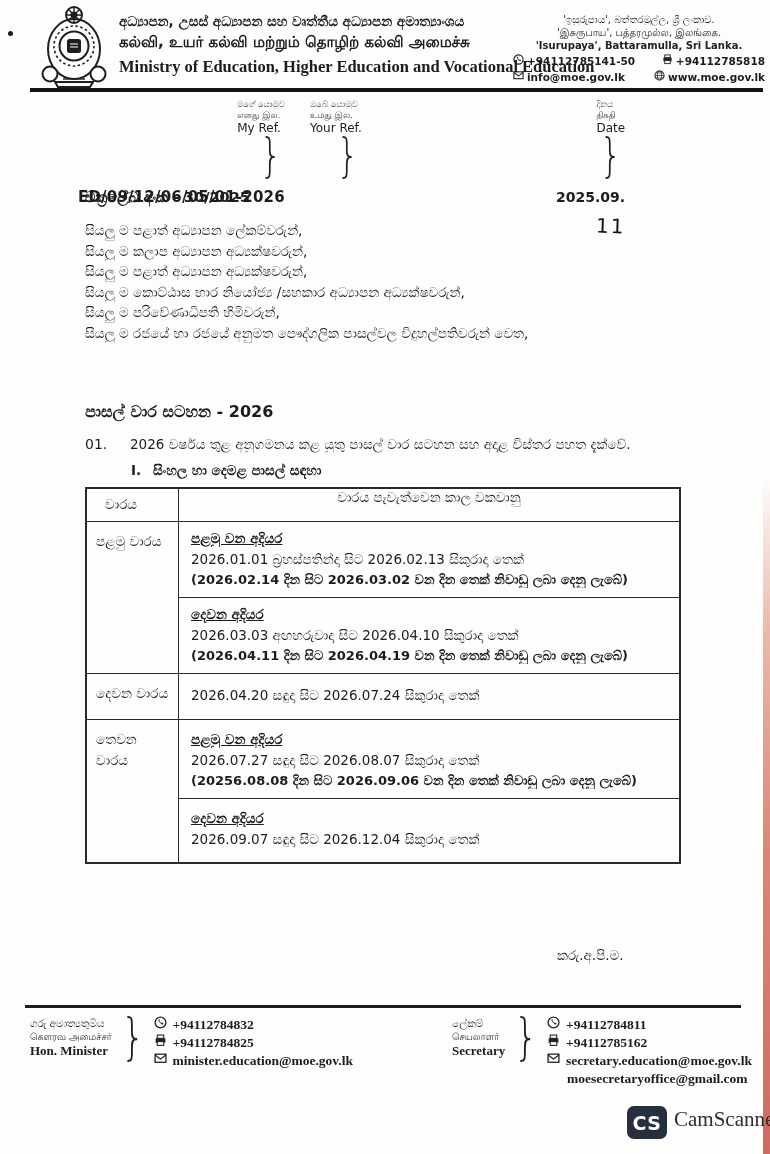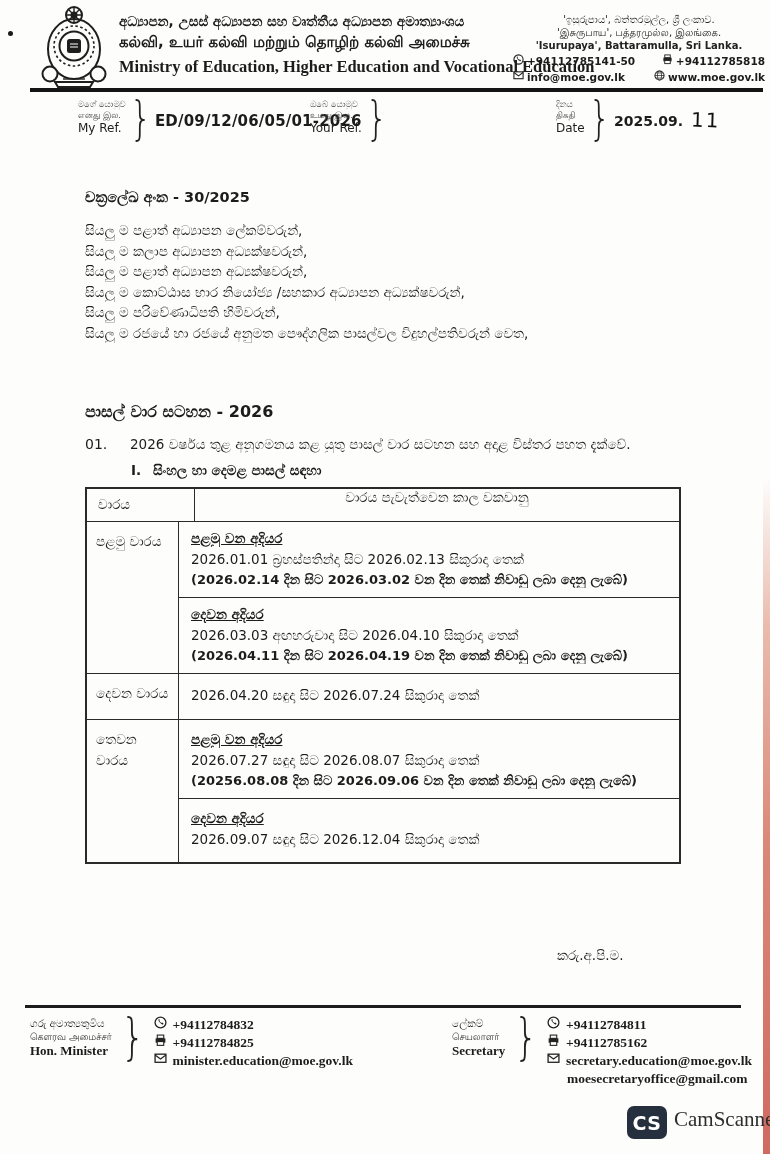--- a/index.html
+++ b/index.html
@@ -14,42 +14,42 @@
   .ministry-si { font-size:13.5px; font-weight:bold; white-space:nowrap; overflow:hidden; }
   .ministry-ta { font-size:15px; font-weight:bold; white-space:nowrap; overflow:hidden; margin-top:3px; }
   .ministry-en { font-family:"Liberation Serif", serif; font-size:16.5px; font-weight:bold; white-space:nowrap; margin-top:4px; }
   .header-contact { position:absolute; left:513px; top:13px; width:252px; font-size:10px; line-height:13px;text-align:center; }
   .hc-line { white-space:nowrap; overflow:hidden; color:#222; }
   .hc-row { display:flex; justify-content:space-between; margin-top:2px; font-weight:bold; font-size:10.5px; }
   .hc-item { display:flex; align-items:center; gap:3px; white-space:nowrap; }
   .header-rule { position:absolute; left:30px; top:88px; width:733px; height:4px; background:#141414; }
   .icon { display:inline-block; flex:0 0 auto; }
   
-  .ref-block { position:absolute; display:flex; align-items:flex-start; gap:0; }
+  .ref-block { position:absolute; display:flex; align-items:flex-end; gap:0;flex-direction:column; }
   .ref-labels { text-align:left; }
   .ref-l-si, .ref-l-ta { font-size:8.5px; color:#4a4a4a; line-height:11px; white-space:nowrap; overflow:hidden; max-width:80px; }
   .ref-l-en { font-size:12px; color:#1d1d1d; line-height:15px; white-space:nowrap; }
   .brace { font-size:46px; font-weight:200; color:#222; line-height:40px; transform:scaleX(.75); margin-top:-1px; }
   .brace::after { content:"}"; }
   .ref-value { font-size:15px; font-weight:bold; margin-top:13px; white-space:nowrap; letter-spacing:.2px; }
   .date-printed { font-size:14px; font-weight:bold; margin-top:14px; white-space:nowrap; }
   .date-hand { font-size:20px; font-weight:500; margin-top:9px; margin-left:8px; transform:rotate(2deg); letter-spacing:2px; color:#111; }
   
   .circular-no { position:absolute; left:85px; top:189px; font-size:14.5px; font-weight:bold; white-space:nowrap; }
   .addressees { position:absolute; left:85px; top:220px; font-size:13.5px; line-height:20.5px; }
   .addressee { white-space:nowrap; overflow:hidden; max-width:640px; }
   .letter-title { position:absolute; left:85px; top:402px; font-size:16px; font-weight:bold; white-space:nowrap; }
   .item-no { position:absolute; left:85px; top:436px; font-size:14px; }
   .item-text { position:absolute; left:130px; top:436px; font-size:13.5px; white-space:nowrap; overflow:hidden; max-width:580px; }
   .sub-no { position:absolute; left:131px; top:462px; font-size:13.5px; font-weight:bold; }
   .sub-heading { position:absolute; left:153px; top:462px; font-size:13.5px; font-weight:bold; white-space:nowrap; }
   
   .term-table { position:absolute; left:85px; top:487px; width:596px; border:2px solid #2a2a2a; box-sizing:border-box; background:#fdfdfc; }
   .thead { display:flex; height:32px; }
-  .th-term { width:108px; border-right:1.5px solid #2a2a2a; box-sizing:border-box; padding:7px 0 0 11px; font-size:13.5px; }
+  .th-term { width:92px; border-right:1.5px solid #2a2a2a; box-sizing:border-box; padding:7px 0 0 18px; font-size:13.5px; }
   .th-period { flex:1; text-align:center; font-size:13.5px; }
   .trow { display:flex; border-top:1.5px solid #2a2a2a; }
   .tcell-term { width:92px; border-right:1.5px solid #2a2a2a; box-sizing:border-box; padding:9px 5px 0 9px; font-size:13.5px; line-height:21px; overflow:hidden; }
   .tcell-stages { flex:1; min-width:0; }
   .stage { padding:8px 8px 9px 12px; box-sizing:border-box; }
   .stage + .stage { border-top:1.5px solid #2a2a2a; }
   .stage-title { font-size:13.5px; font-weight:bold; text-decoration:underline; margin-bottom:4px; white-space:nowrap; overflow:hidden; }
   .stage-period { font-size:13.5px; margin-bottom:4px; white-space:nowrap; overflow:hidden; }
   .stage-holiday { font-size:13px; font-weight:bold; white-space:nowrap; overflow:hidden; }
   .h-r1a { min-height:71px; } .h-r1b { min-height:70px; }

